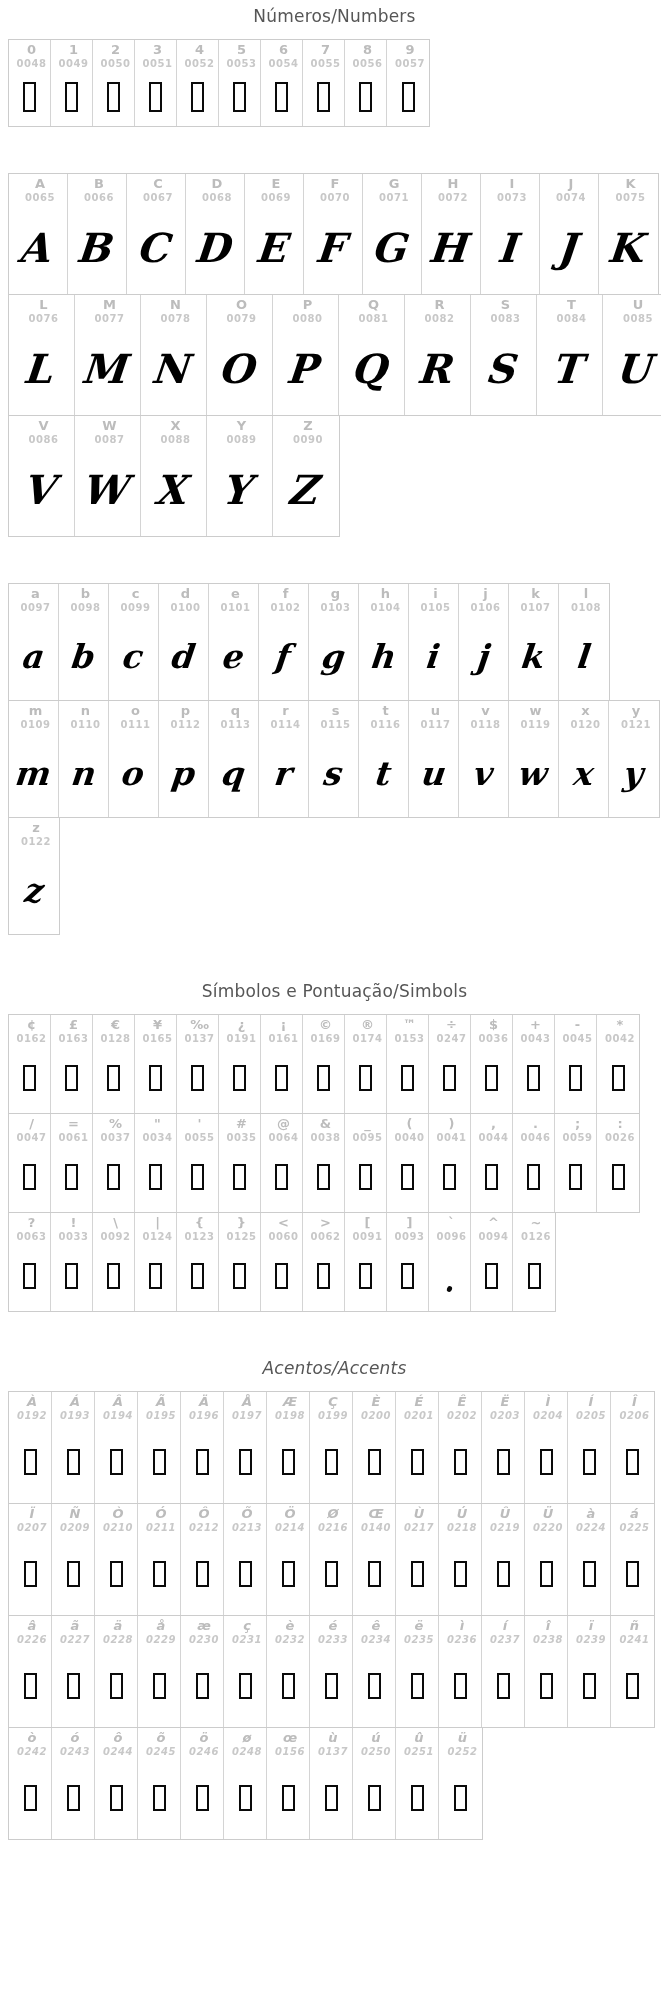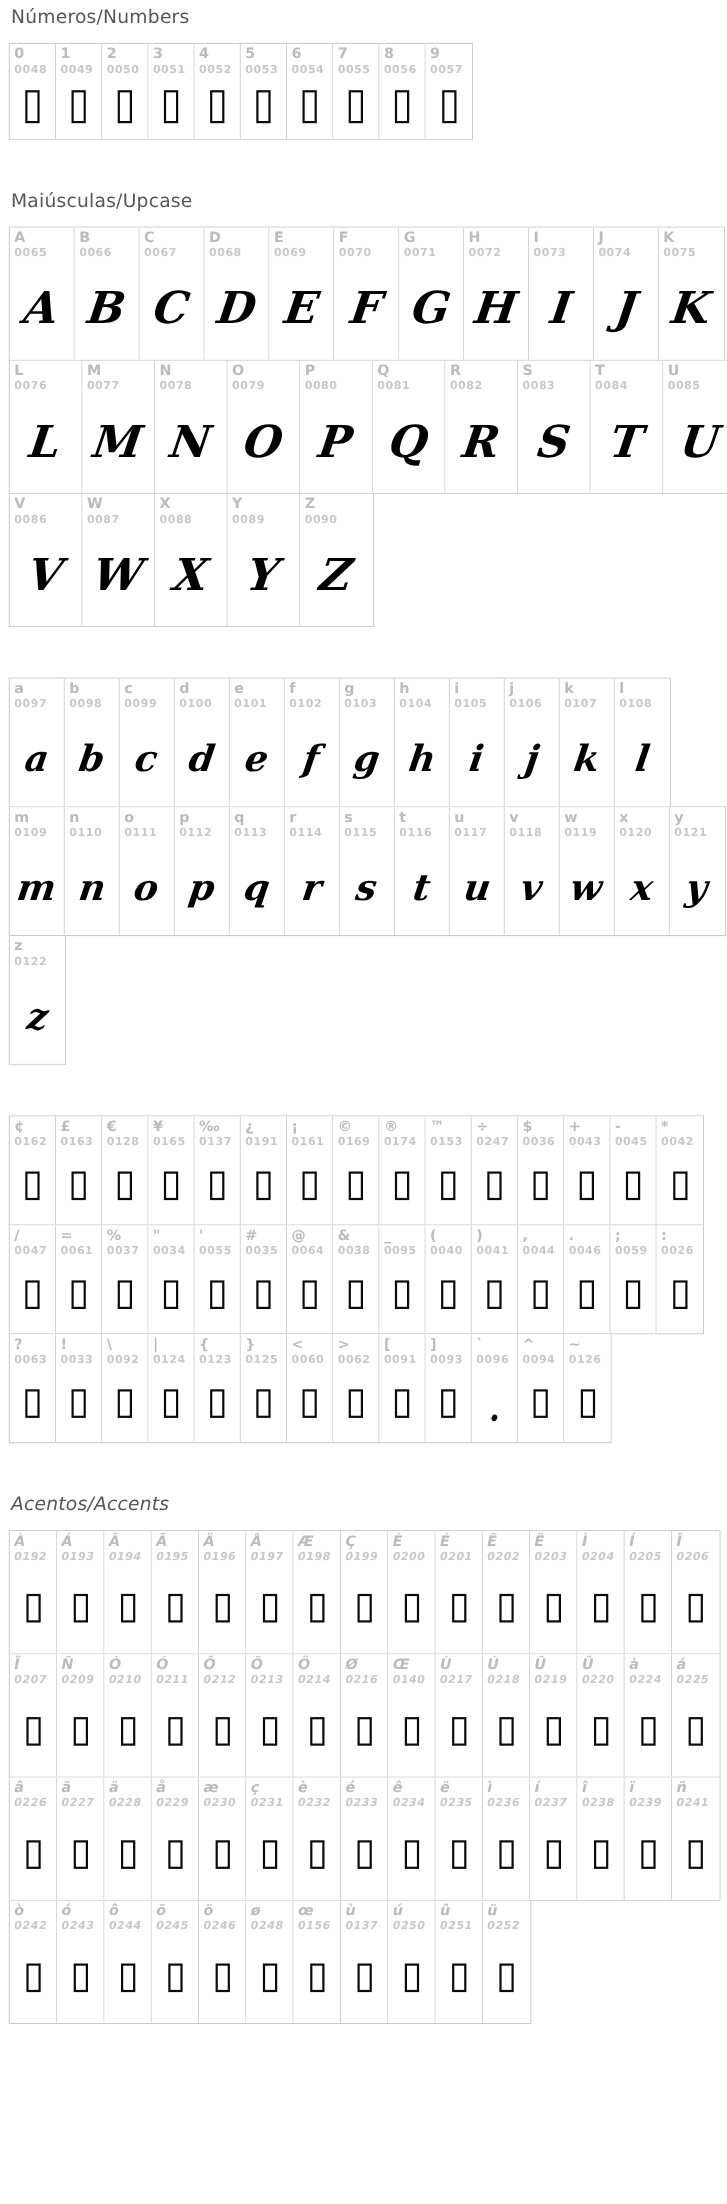--- a/index.html
+++ b/index.html
@@ -10,21 +10,21 @@
     font-family: "DejaVu Sans", "Liberation Sans", sans-serif;
     padding: 6px 2px 40px 8px;
   }
   .section-title {
     font-size: 17px;
     font-weight: normal;
     color: #565656;
     letter-spacing: 0.2px;
     margin: 0 0 13px 2px;
   }
-  section { margin-bottom: 46px; }
+  section { margin-bottom: 46px; text-align: center; }
   section:last-child { margin-bottom: 0; font-style: italic; }
   .rows { display: block; }
   .row {
     display: flex;
     width: max-content;
     border: 1px solid #cccccc;
     background: #ffffff;
   }
   .row + .row { margin-top: -1px; }
   .cell {
@@ -173,21 +173,20 @@
             <div class="cell-code">0057</div>
             <div class="glyph-area">
               <span class="tofu"></span>
             </div>
           </div>
         </div>
       </div>
   </section>
 
   <section class="sec-upcase">
-    <h2 class="section-title">Maiúsculas/Upcase</h2>
     <div class="rows">
         <div class="row">
           <div class="cell">
             <div class="cell-char">A</div>
             <div class="cell-code">0065</div>
             <div class="glyph-area">
               <span class="script-glyph">A</span>
             </div>
           </div>
           <div class="cell">
@@ -560,20 +559,21 @@
             <div class="cell-code">0122</div>
             <div class="glyph-area">
               <span class="script-glyph">z</span>
             </div>
           </div>
         </div>
       </div>
   </section>
 
   <section class="sec-symbols">
+    <h2 class="section-title">Símbolos e Pontuação/Simbols</h2>
     <div class="rows">
         <div class="row">
           <div class="cell">
             <div class="cell-char">¢</div>
             <div class="cell-code">0162</div>
             <div class="glyph-area">
               <span class="tofu"></span>
             </div>
           </div>
           <div class="cell">

